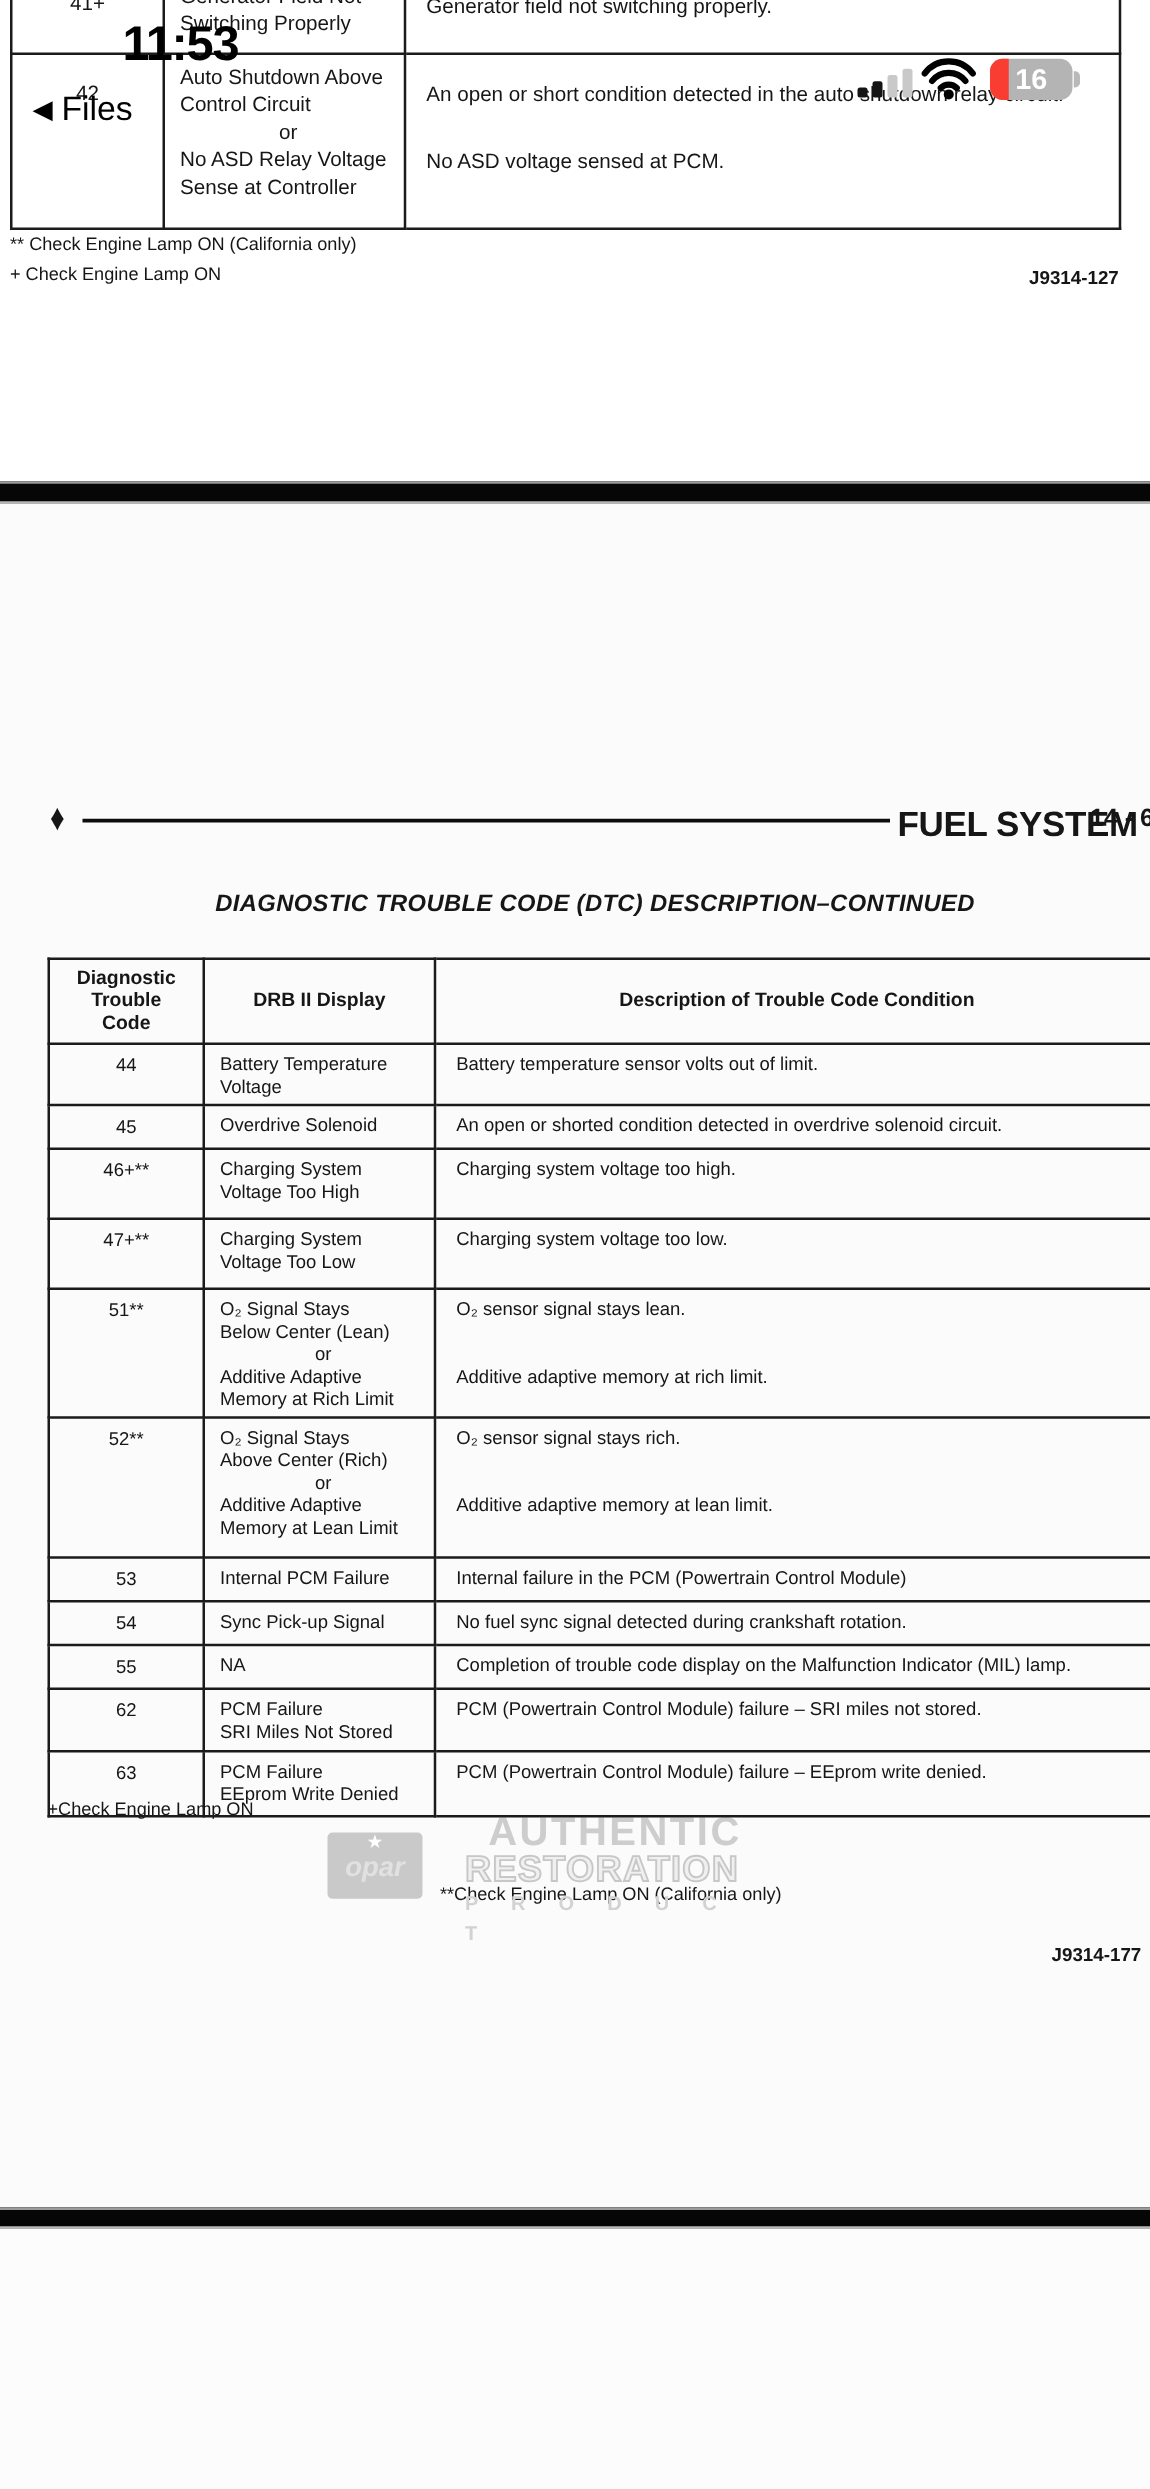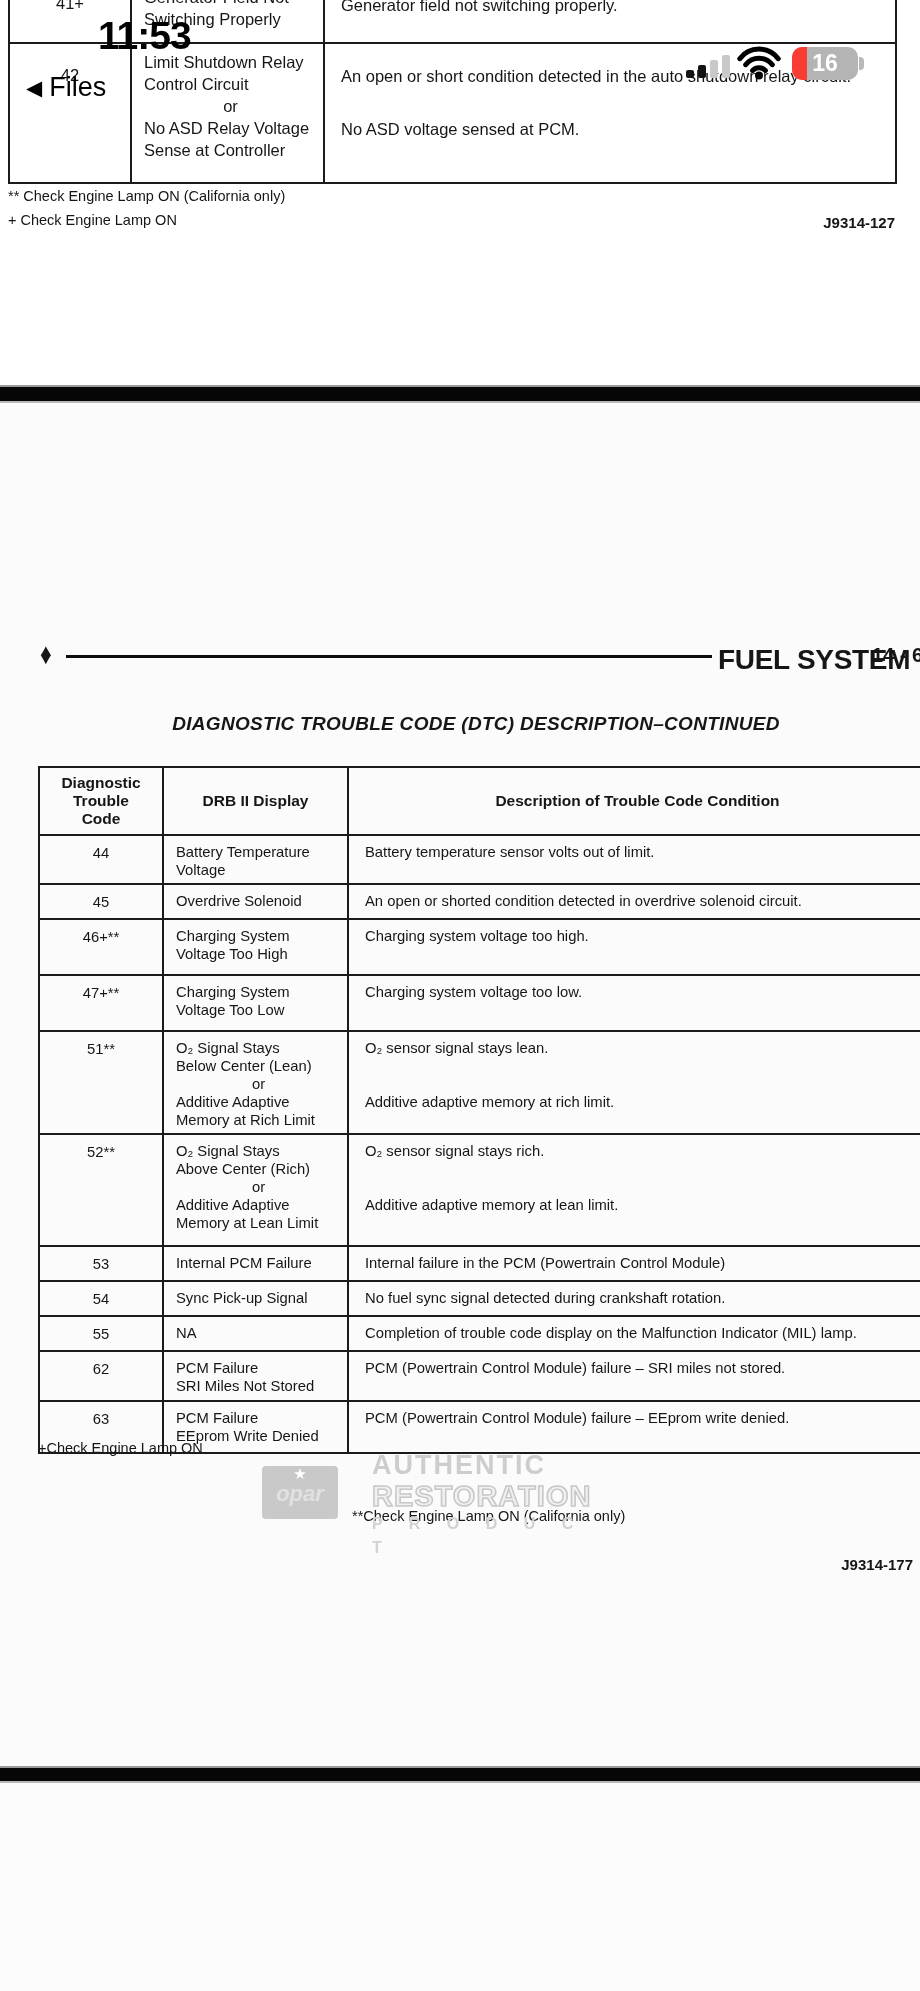--- a/index.html
+++ b/index.html
@@ -69,21 +69,21 @@
   .hdr-pageno{position:absolute;left:872px;top:644px;font-size:20px;font-weight:bold;white-space:nowrap;z-index:1;}
   .dtc-title{position:absolute;left:16px;top:713px;width:920px;text-align:center;
     font-size:19px;font-weight:bold;font-style:italic;letter-spacing:0.3px;z-index:1;}
 
   
   .watermark{position:absolute;z-index:1;}
   .wm-stamp{position:absolute;left:262px;top:1063px;width:76px;height:53px;background:#c9c9c9;border-radius:4px;text-align:center;}
   .wm-stamp-star{position:absolute;left:0;width:100%;top:-1px;color:#fff;font-size:15px;line-height:18px;}
   .wm-stamp-text{position:absolute;left:0;width:100%;top:15px;color:#e1e1e1;font-size:22px;font-weight:bold;font-style:italic;}
   .wm-words{position:absolute;left:372px;top:1047px;width:240px;text-align:left;color:#cdcdcd;}
-  .wm-l1{font-size:27px;font-weight:bold;letter-spacing:2px;line-height:30px;}
+  .wm-l1{font-size:32px;font-weight:bold;letter-spacing:2px;line-height:30px;text-align:center;}
   .wm-l2{font-size:29px;font-weight:bold;letter-spacing:1px;line-height:32px;color:#f0f0f0;-webkit-text-stroke:1.5px #c7c7c7;}
   .wm-l3{font-size:16px;font-weight:bold;letter-spacing:11px;line-height:24px;color:#d2d2d2;}
 
   
   .p2-fn-plus{left:38px;top:1440px;}
   .p2-fn-star{left:352px;top:1508px;}
   .p2-figref{left:778px;top:1556px;width:135px;}
 
   
   .status-bar{position:absolute;left:0;top:0;width:920px;height:110px;z-index:10;pointer-events:none;}
@@ -122,21 +122,21 @@
               <div>Generator Field Not</div>
               <div>Switching Properly</div>
             </td>
             <td class="desc">
               <div>Generator field not switching properly.</div>
             </td>
           </tr>
           <tr class="r2">
             <td class="code">42</td>
             <td class="drb">
-              <div>Limit Shutdown Relay</div>
+              <div>Auto Shutdown Above</div>
               <div>Control Circuit</div>
               <div class="or-line">or</div>
               <div>No ASD Relay Voltage</div>
               <div>Sense at Controller</div>
             </td>
             <td class="desc">
               <div>An open or short condition detected in the auto shutdown relay circuit.</div>
               <div class="gap">No ASD voltage sensed at PCM.</div>
             </td>
           </tr>

